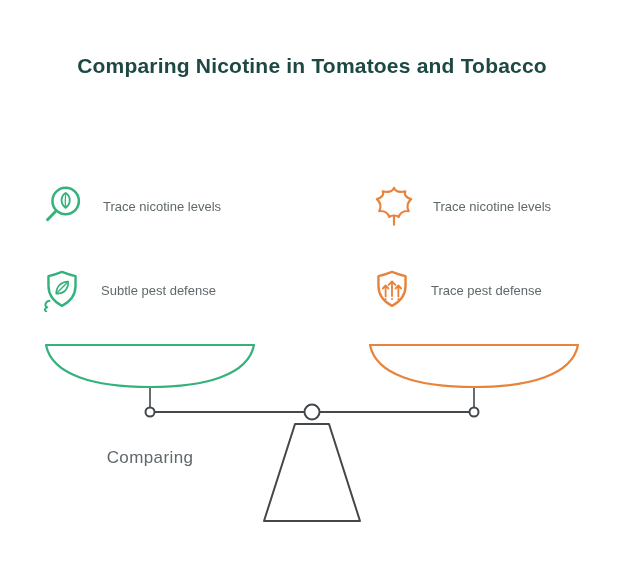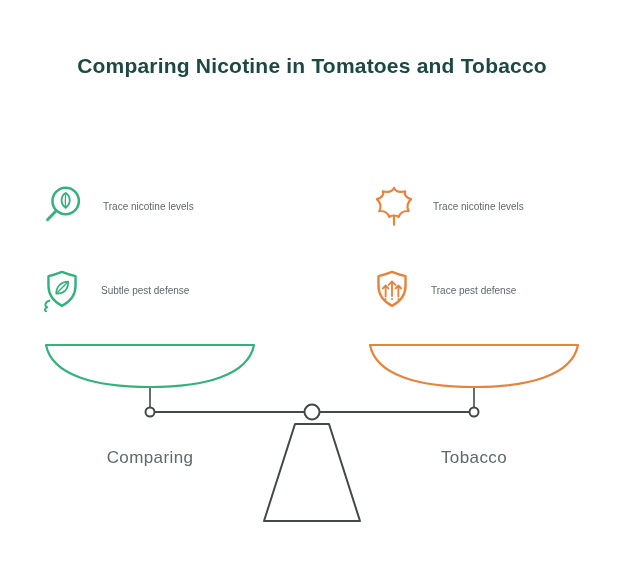--- a/index.html
+++ b/index.html
@@ -14,21 +14,21 @@
     position:relative;width:624px;height:576px;background:#ffffff;
     font-family:"Liberation Sans", sans-serif;overflow:hidden;
   }
   .title{
     position:absolute;top:54px;left:0;width:624px;text-align:center;
     font-size:21px;font-weight:bold;color:var(--title);letter-spacing:0.2px;
   }
   .feature{position:absolute;display:flex;align-items:center;}
   .feature .icon{width:44px;height:44px;flex:0 0 44px;}
   .feature .label{
-    margin-left:17px;width:118px;font-size:10px;line-height:31px;color:var(--text);
+    margin-left:17px;width:118px;font-size:13px;line-height:31px;color:var(--text);
   }
   .stroke-green{stroke:var(--green);fill:none;}
   .stroke-orange{stroke:var(--orange);fill:none;}
   .fill-orange{fill:var(--orange);}
   .scale-svg{position:absolute;left:0;top:335px;width:624px;height:200px;}
   .pan-left{stroke:var(--green);fill:#ffffff;stroke-width:2.2;}
   .pan-right{stroke:var(--orange);fill:#ffffff;stroke-width:2.2;}
   .scale-line{stroke:var(--scale);stroke-width:2;fill:none;}
   .scale-thin{stroke:var(--scale);stroke-width:1.6;fill:none;}
   .scale-node{stroke:var(--scale);stroke-width:2;fill:#ffffff;}
@@ -105,15 +105,14 @@
 
     <path class="scale-line" d="M150,77 L474,77"></path>
     <circle class="scale-node" cx="150" cy="77" r="4.5"></circle>
     <circle class="scale-node" cx="474" cy="77" r="4.5"></circle>
 
     <path class="scale-line" d="M295,89 L329,89 L360,186 L264,186 Z" fill="#ffffff" stroke-linejoin="round"></path>
     <circle class="scale-node" cx="312" cy="77" r="7.5"></circle>
   </svg>
 
   <div class="pan-label left">Comparing</div>
-  <div class="pan-label right">Tobacco</div>
 
 </div>
 
 </body></html>

